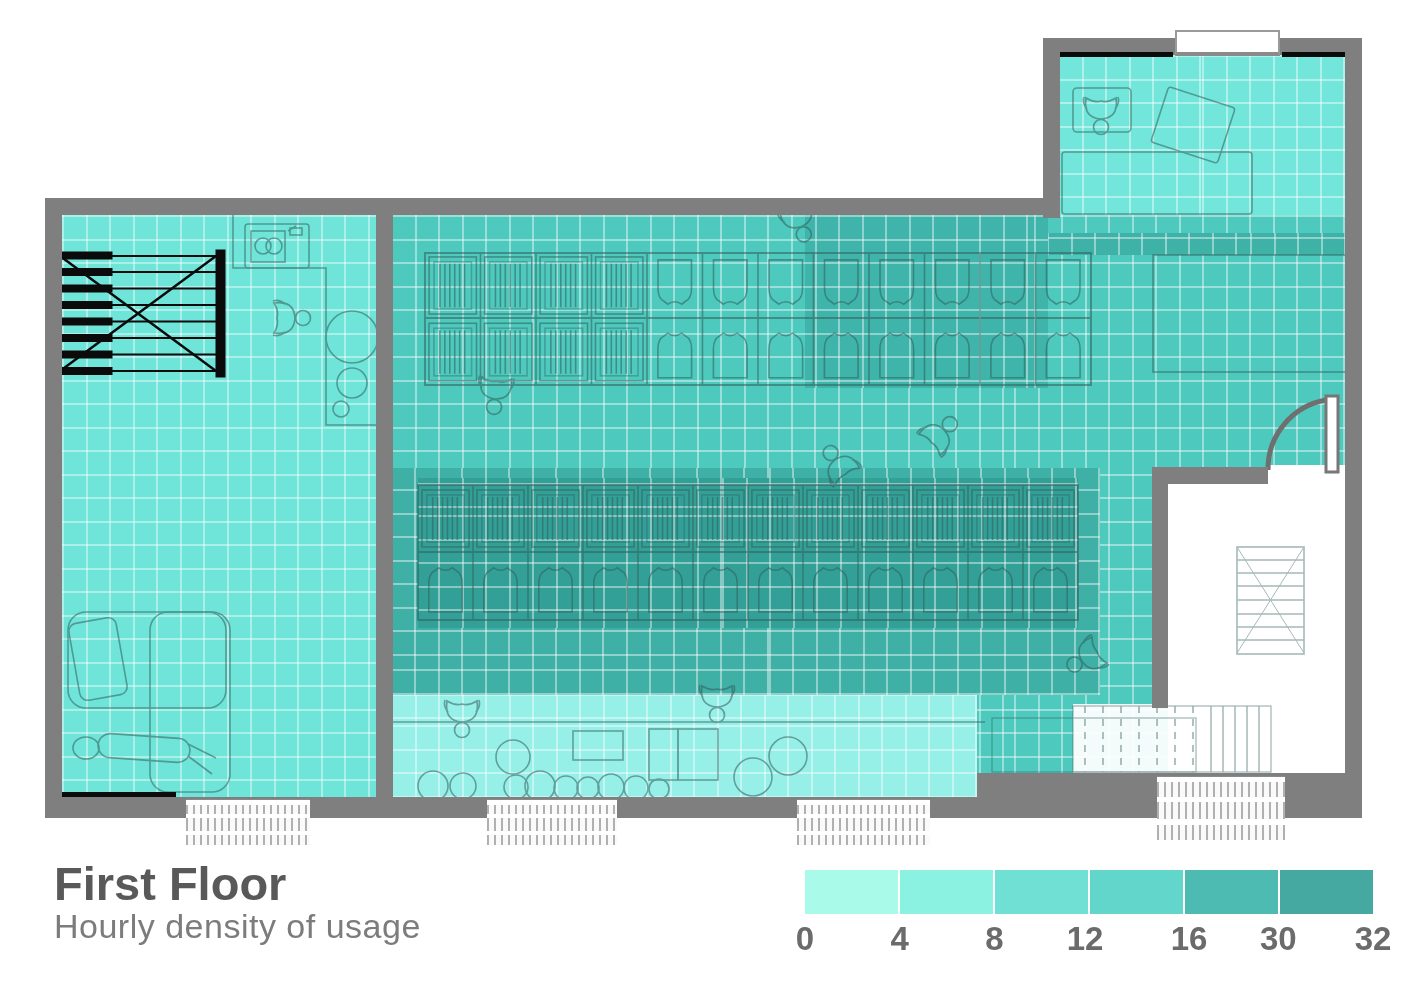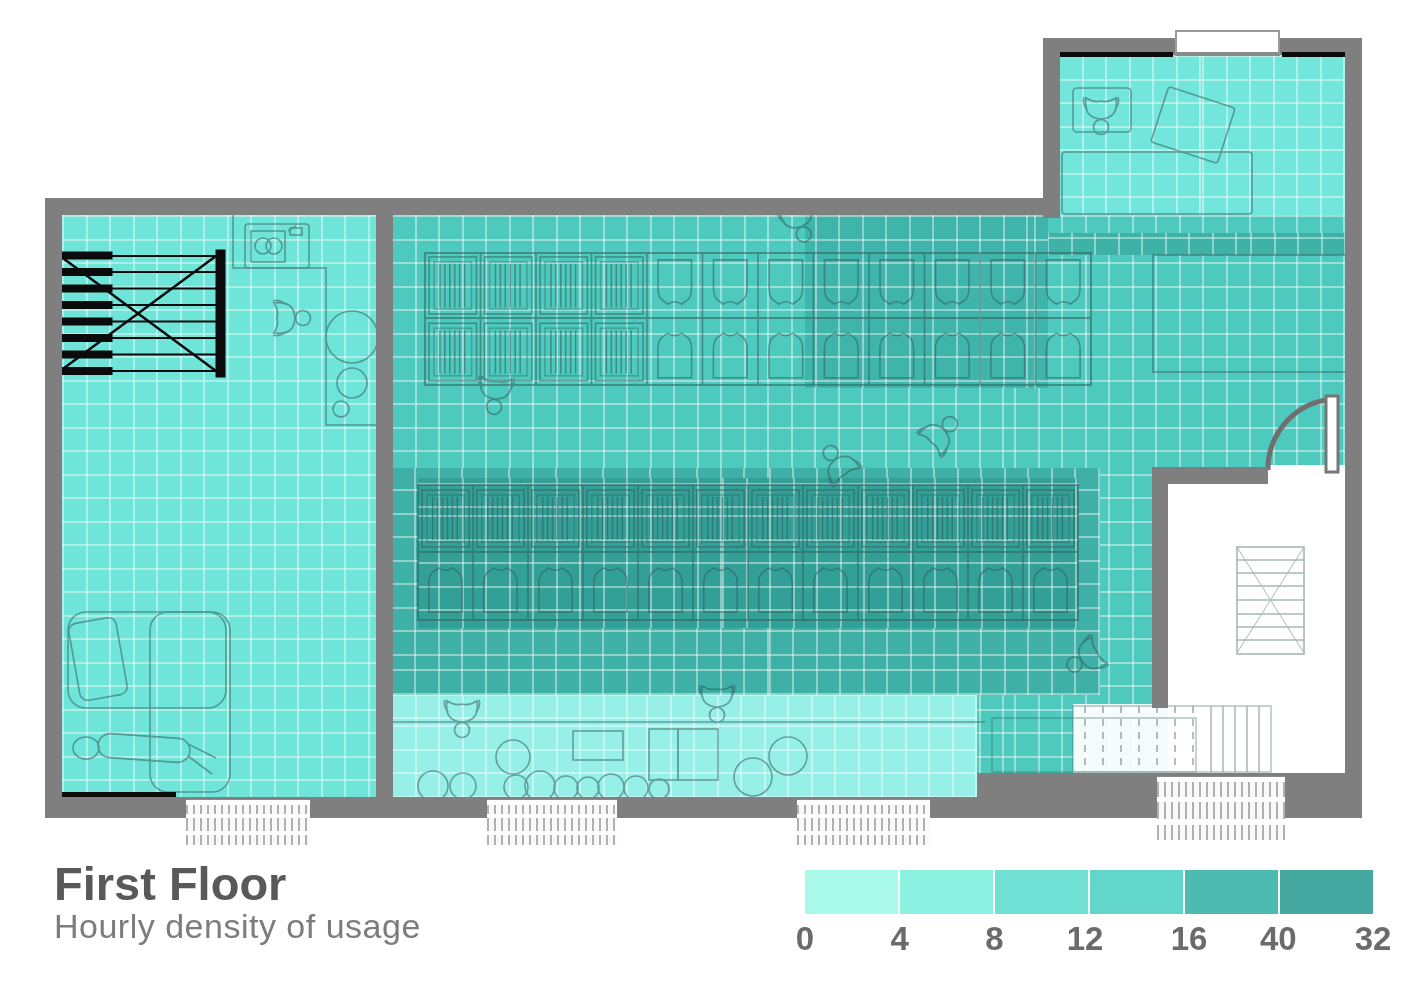--- a/index.html
+++ b/index.html
@@ -268,18 +268,18 @@
         <div class="sw" style="background: rgb(98, 214, 202); border-left: 2px solid rgb(255, 255, 255);"></div>
         <div class="sw" style="background: rgb(77, 187, 177); border-left: 2px solid rgb(255, 255, 255);"></div>
         <div class="sw" style="background: rgb(70, 169, 161); border-left: 2px solid rgb(255, 255, 255);"></div>
       </div>
     <div class="legend-ticks">
         <span class="tick" style="left: 0px;">0</span>
         <span class="tick" style="left: 94.6667px;">4</span>
         <span class="tick" style="left: 189.333px;">8</span>
         <span class="tick" style="left: 280px;">12</span>
         <span class="tick" style="left: 384px;">16</span>
-        <span class="tick" style="left: 473.333px;">40</span>
+        <span class="tick" style="left: 473.333px;">30</span>
         <span class="tick" style="left: 568px;">32</span>
       </div>
   </div>
 
 </div>
 
 </body></html>

